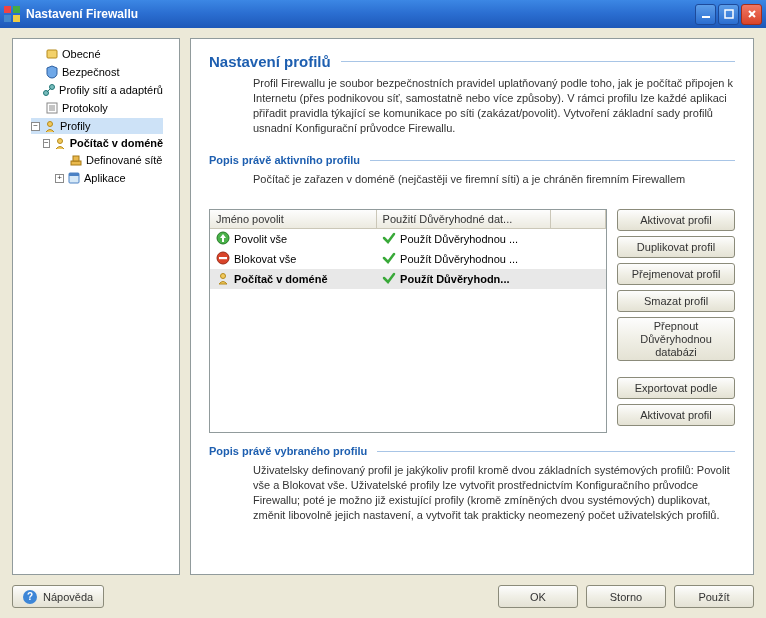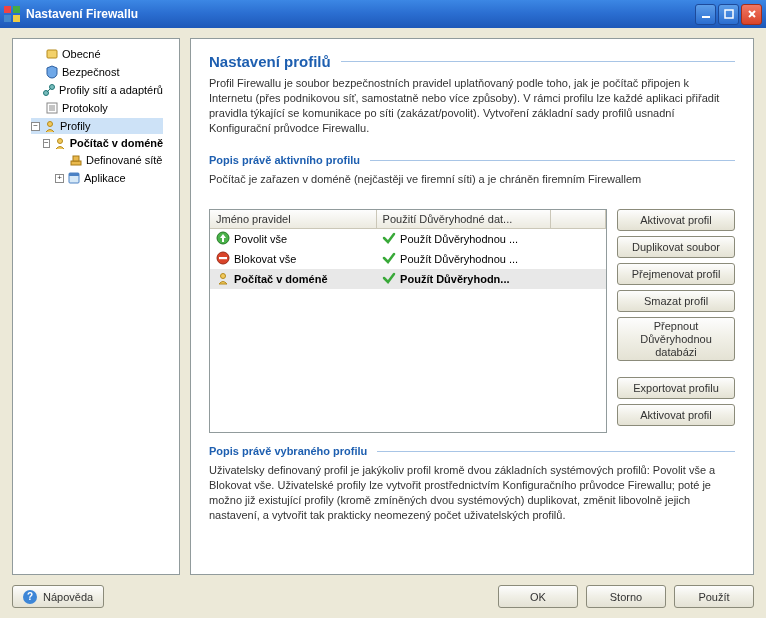--- a/index.html
+++ b/index.html
@@ -69,21 +69,21 @@
     flex: 1;
     background: #fff;
     border: 1px solid #919b9c;
     padding: 14px 18px 10px 18px;
     overflow: hidden;
     display:flex; flex-direction:column;
   }
   .h1row { display:flex; align-items:center; gap:10px; margin-bottom:6px;}
   .h1 { color: #1e5fb0; font-size: 15px; font-weight: bold; }
   .h1line { flex:1; height:1px; background:#a8c5e6;}
-  .para { color:#333; line-height:15px; margin-bottom:12px;}
+  .para { color:#333; line-height:15px; margin-bottom:12px;margin-left:44px;}
   .h2row { display:flex; align-items:center; gap:10px; margin:6px 0 6px 0;}
   .h2 { color: #1e5fb0; font-size: 11px; font-weight: bold;}
   .h2line { flex:1; height:1px; background:#a8c5e6;}
   .mid { display:flex; gap:10px; margin-top:10px;}
   .table-wrap { flex:1; border:1px solid #919b9c; height:224px; background:#fff; overflow:hidden;}
   table.profiles { width:100%; border-collapse:collapse; table-layout:fixed; font-size:11px;}
   table.profiles th {
     background: linear-gradient(to bottom,#fdfdfd,#eceae0);
     border-right:1px solid #cbc7b8; border-bottom:1px solid #cbc7b8;
     text-align:left; padding:3px 6px; font-weight:normal; color:#333;
@@ -259,21 +259,21 @@
       <div class="mid">
         <div class="table-wrap">
           <table class="profiles">
             <colgroup>
                 <col style="width:42%">
                 <col style="width:44%">
                 <col>
               </colgroup>
             <thead>
                 <tr>
-              <th>Jméno pravidel</th>
+              <th>Jméno povolit</th>
               <th>Použití Důvěryhodné dat...</th>
               <th></th>
             </tr>
               </thead>
             <tbody>
               <tr>
                 <td>
                     <div class="cellflex">
                       <span class="svg"><svg width="14" height="14">
                           <circle cx="7" cy="7" r="6" fill="#4ab24a" stroke="#247a24"></circle>
@@ -330,26 +330,26 @@
                       <span>Použít Důvěryhodn...</span>
                     </div>
                   </td>
                 <td></td>
               </tr>
             </tbody>
           </table>
         </div>
         <div class="btncol">
           <div class="btn">Aktivovat profil</div>
-          <div class="btn">Duplikovat soubor</div>
+          <div class="btn">Duplikovat profil</div>
           <div class="btn">Přejmenovat profil</div>
           <div class="btn">Smazat profil</div>
           <div class="btn tall">Přepnout Důvěryhodnou databázi</div>
           <div style="height:6px"></div>
-          <div class="btn">Exportovat profilu</div>
+          <div class="btn">Exportovat podle</div>
           <div class="btn">Aktivovat profil</div>
         </div>
       </div>
 
       <div class="h2row" style="margin-top:12px;">
         <div class="h2">Popis právě vybraného profilu</div>
         <div class="h2line"></div>
       </div>
       <div class="para">Uživatelsky definovaný profil je jakýkoliv profil kromě dvou základních systémových profilů: Povolit vše a Blokovat vše. Uživatelské profily lze vytvořit prostřednictvím Konfiguračního průvodce Firewallu; poté je možno již existující profily (kromě zmíněných dvou systémových) duplikovat, změnit libovolně jejich nastavení, a vytvořit tak prakticky neomezený počet uživatelských profilů.</div>
     </div>

